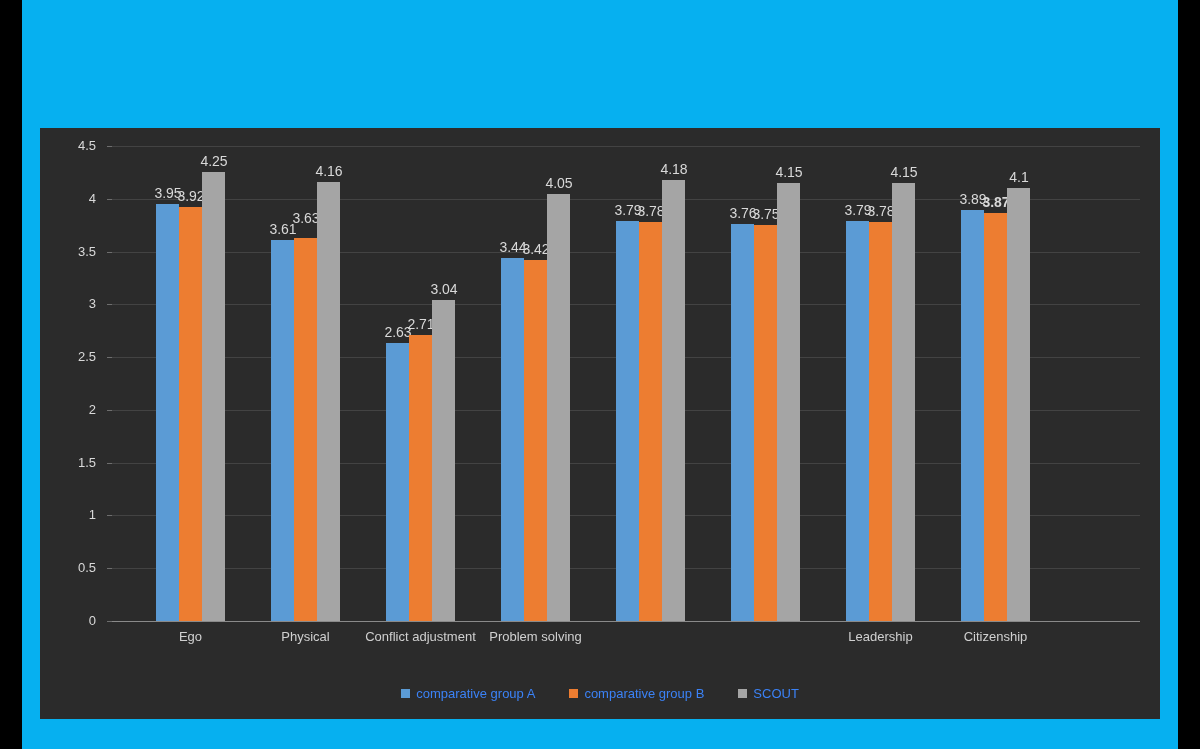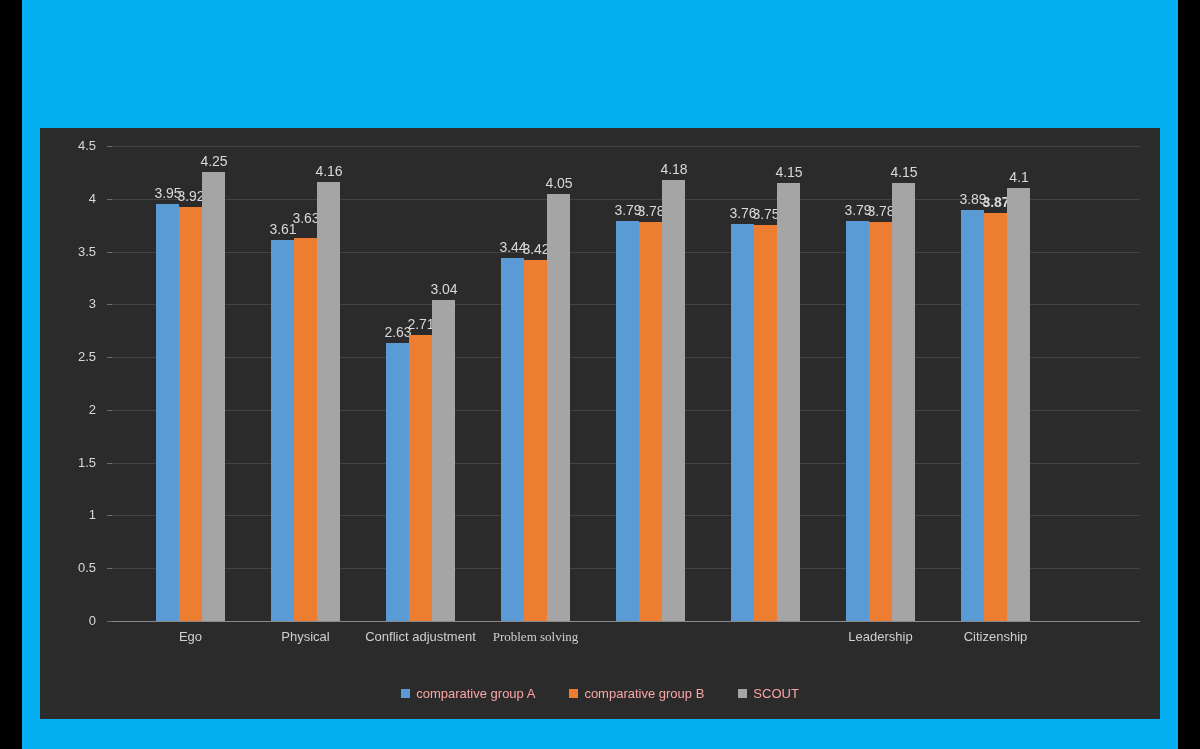--- a/index.html
+++ b/index.html
@@ -155,21 +155,21 @@
     display: flex;
     justify-content: center;
     align-items: center;
     gap: 34px;
   }
   .legend-item {
     display: flex;
     align-items: center;
     gap: 6px;
     font-size: 13px;
-    color: #fca5a5;
+    color: #3b82f6;
     white-space: nowrap;
   }
   .legend-swatch {
     width: 9px;
     height: 9px;
     display: inline-block;
   }
 </style>
 </head>
 <body>
@@ -242,21 +242,21 @@
             <div>Conflict adjustment</div>
           </div>
         </div>
         <div class="group" style="left: 389px; width: 69px;">
           <div class="bar s0" style="height: 363.111px; background: rgb(91, 155, 213);"></div>
           <div class="bar-label s0" style="bottom: 366.111px;">3.44</div>
           <div class="bar s1" style="height: 361px; background: rgb(237, 125, 49);"></div>
           <div class="bar-label s1" style="bottom: 364px;">3.42</div>
           <div class="bar s2" style="height: 427.5px; background: rgb(165, 165, 165);"></div>
           <div class="bar-label s2" style="bottom: 430.5px;">4.05</div>
-          <div class="cat-label" style="left: -40.5px; font-family: Liberation Serif, serif;">
+          <div class="cat-label" style="left: -40.5px;">
             <div>Problem solving</div>
           </div>
         </div>
         <div class="group" style="left: 504px; width: 69px;">
           <div class="bar s0" style="height: 400.056px; background: rgb(91, 155, 213);"></div>
           <div class="bar-label s0" style="bottom: 403.056px;">3.79</div>
           <div class="bar s1" style="height: 399px; background: rgb(237, 125, 49);"></div>
           <div class="bar-label s1" style="bottom: 402px;">3.78</div>
           <div class="bar s2" style="height: 441.222px; background: rgb(165, 165, 165);"></div>
           <div class="bar-label s2" style="bottom: 444.222px;">4.18</div>

